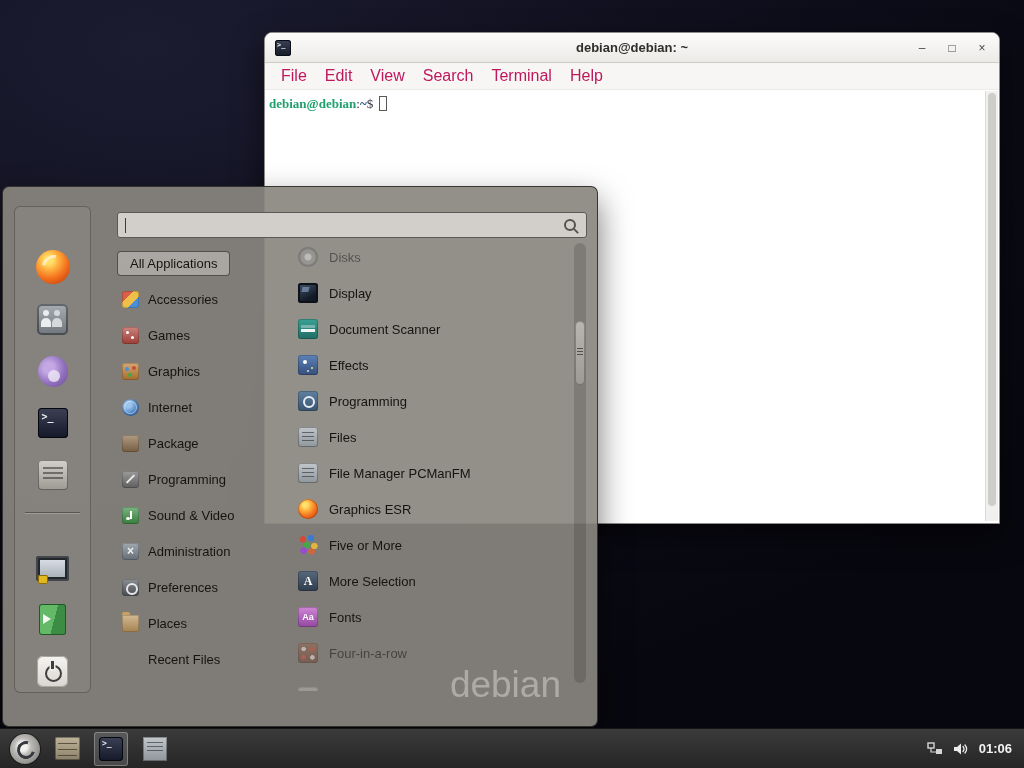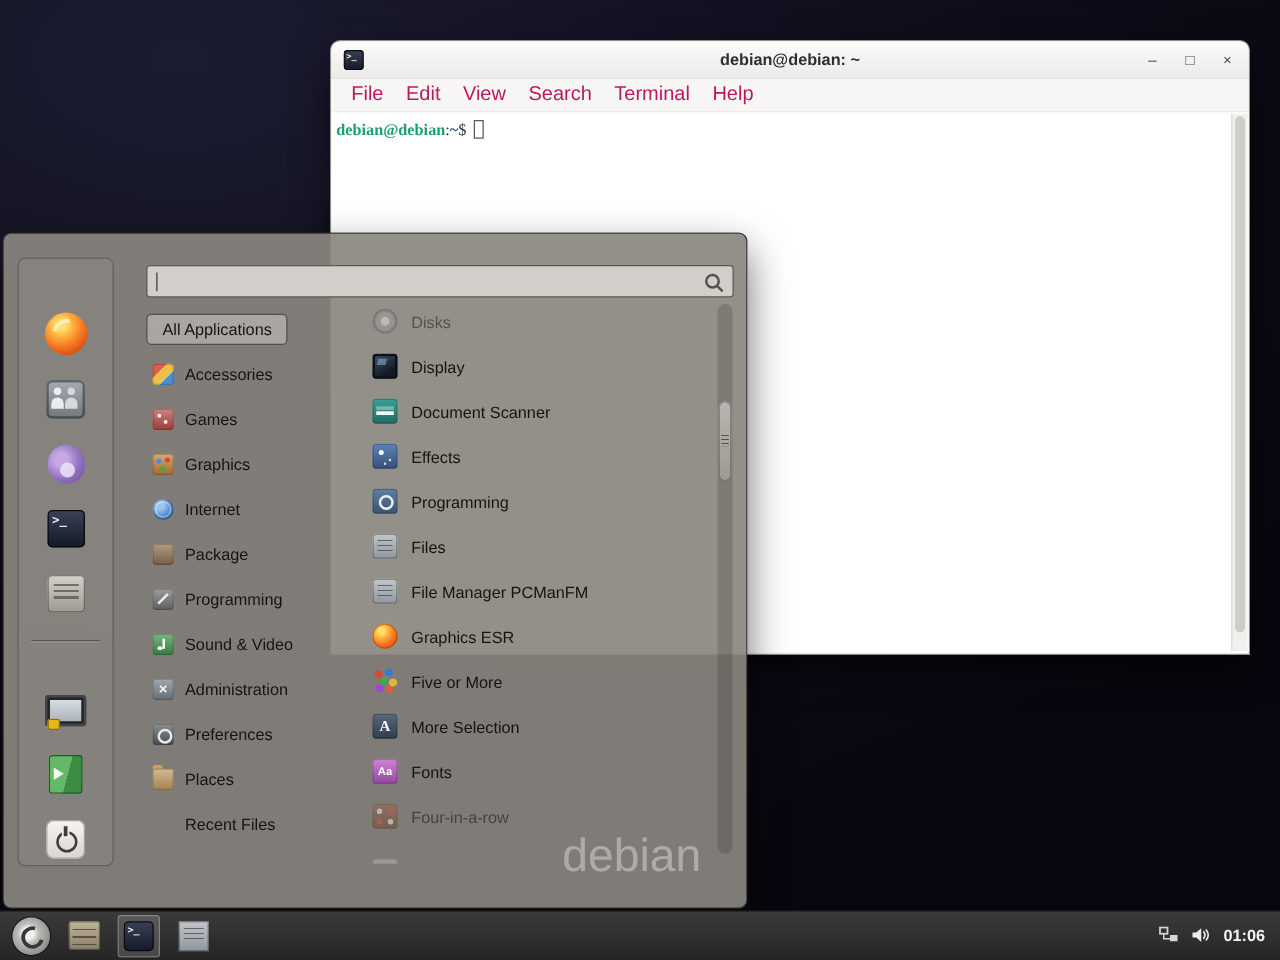--- a/index.html
+++ b/index.html
@@ -117,21 +117,21 @@
   .menu-button::after{content:"";position:absolute;left:7px;top:7px;width:12px;height:12px;border-radius:50%;border:3px solid #35393f;border-right-color:transparent;transform:rotate(-30deg)}
   .launcher-list{display:flex;align-items:center;gap:10px}
   .tb-btn{width:34px;height:34px;border-radius:3px;display:flex;align-items:center;justify-content:center;background:none;border:none;position:relative;cursor:default}
   .tb-btn.active{background:rgba(255,255,255,.16);box-shadow:inset 0 0 0 1px rgba(255,255,255,.28)}
   .tb-icon{display:block;position:relative}
   [data-name="file-cabinet-icon"]{width:25px;height:23px;border-radius:2px;background:linear-gradient(#bfb49a,#8a8069);box-shadow:inset 0 0 0 1px rgba(0,0,0,.35);position:relative}
   [data-name="file-cabinet-icon"]::after{content:"";position:absolute;left:3px;right:3px;top:6px;height:13px;background:repeating-linear-gradient(180deg,rgba(60,50,35,.7) 0 1px,transparent 1px 6px)}
   .tb-icon[data-name="terminal-icon"]{width:24px;height:24px}
   .tb-icon[data-name="terminal-icon"]::after{font-size:8px;left:3px;top:2px}
   .tb-icon[data-name="pcmanfm-icon"]{width:24px;height:24px}
-  .tray{margin-left:auto;display:flex;align-items:flex-start;gap:10px;padding-right:4px}
+  .tray{margin-left:auto;display:flex;align-items:flex-end;gap:10px;padding-right:4px}
   .tray-icon{display:flex;align-items:center}
   .clock{font-weight:bold;font-size:13px;color:#f2f2f2}
 </style>
 </head>
 <body>
 
 <div class="desktop" data-name="desktop">
 
   <div class="terminal-window" data-name="terminal-window">
     <div class="titlebar" data-name="titlebar">

